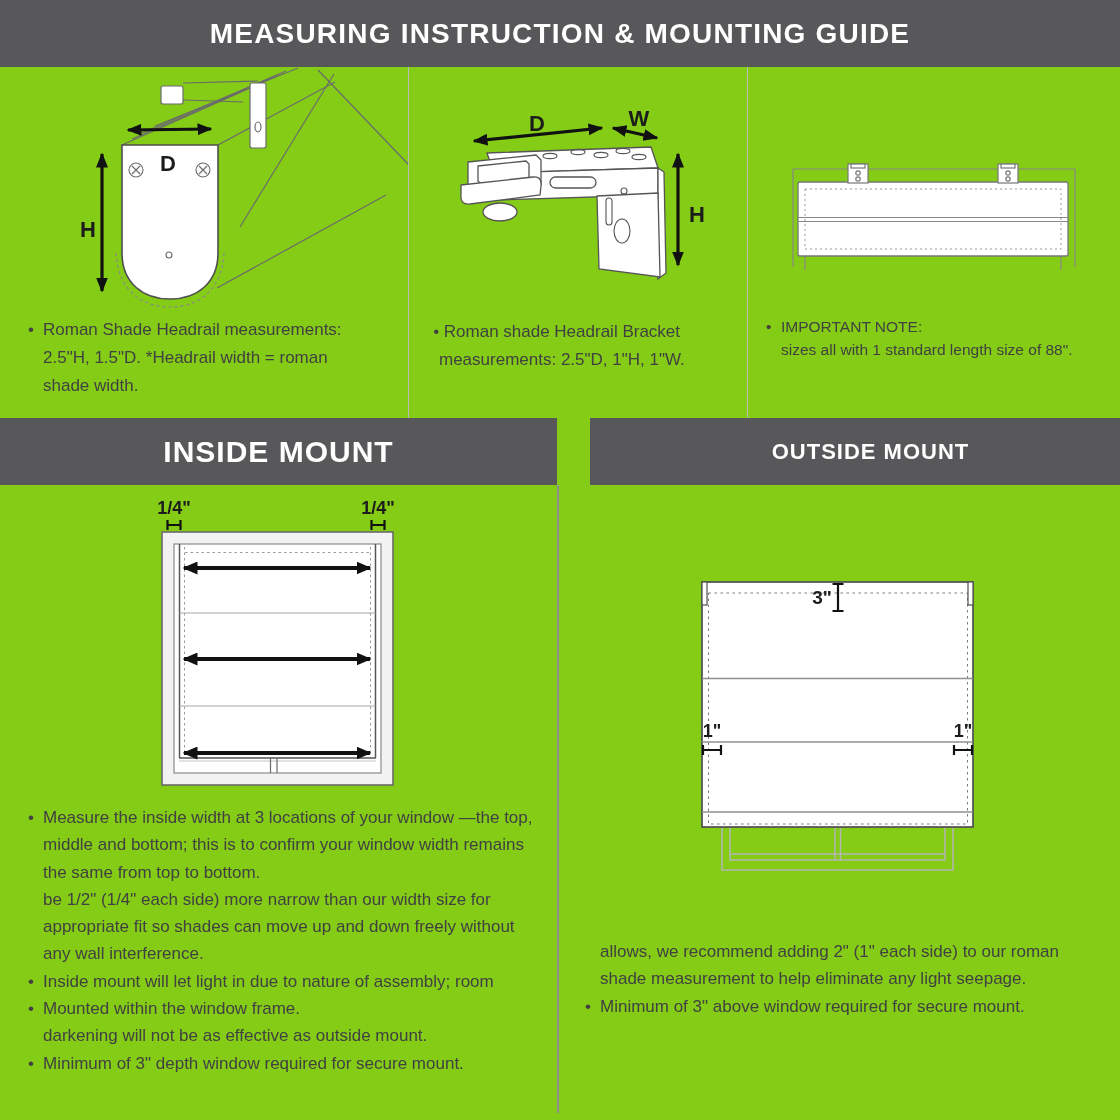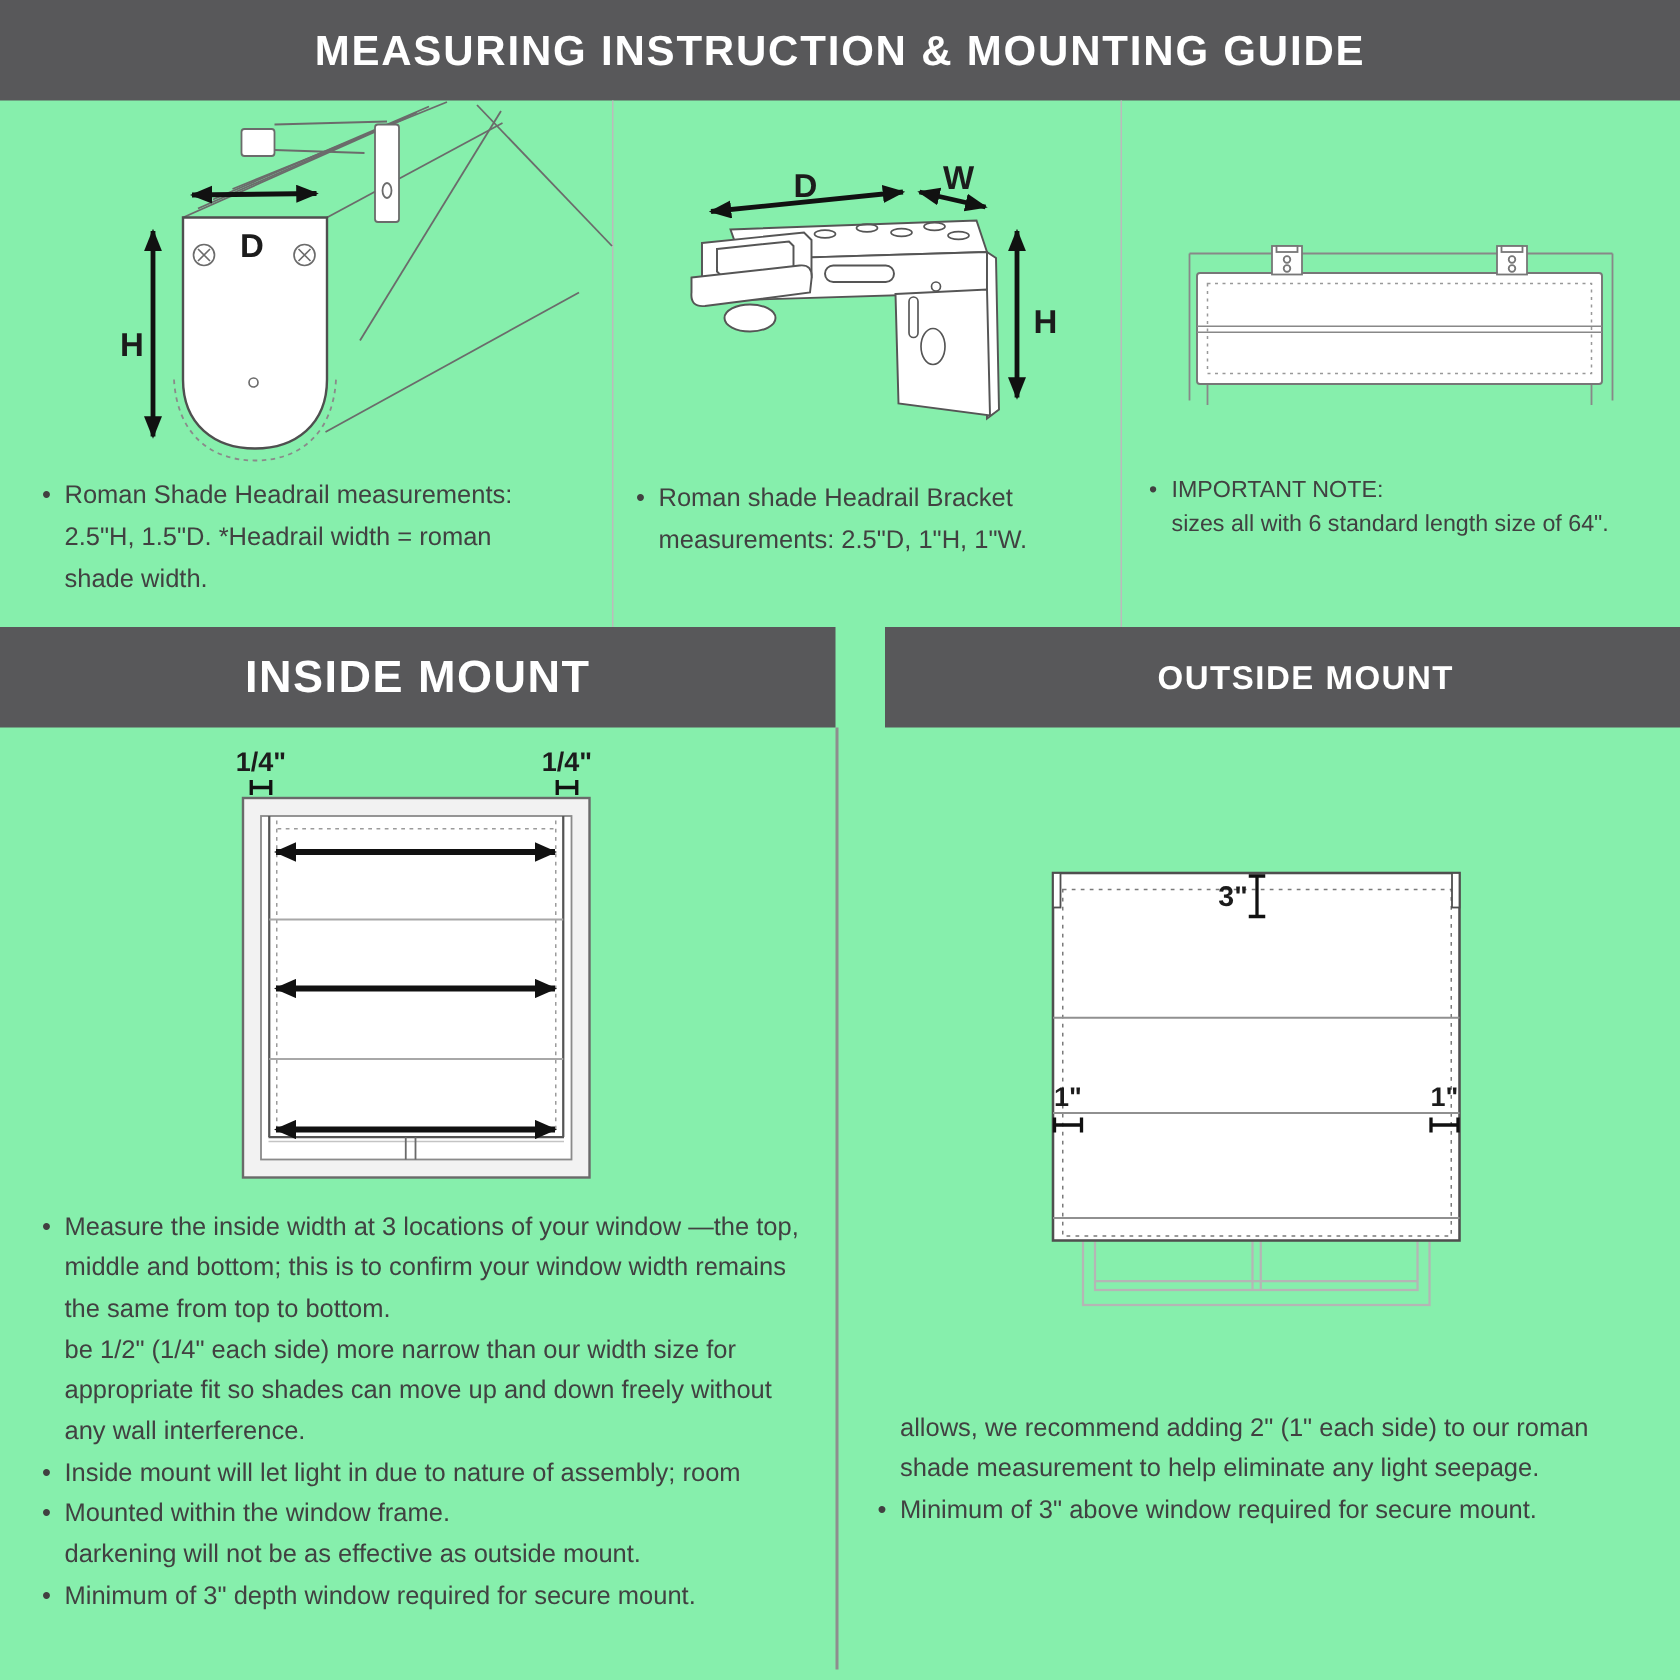--- a/index.html
+++ b/index.html
@@ -1,31 +1,31 @@
 <!DOCTYPE html>
 <html><head>
 <meta charset="utf-8">
 <style>
   html,body{margin:0;padding:0;background:#ffffff;}
-  #stage{position:relative;width:1120px;height:1120px;background:#86efac;overflow:hidden;
+  #stage{position:relative;width:1120px;height:1120px;background:#84cc16;overflow:hidden;
          font-family:"Liberation Sans",sans-serif;}
   .bar{position:absolute;background:#58585a;color:#ffffff;display:flex;align-items:center;
        justify-content:center;font-weight:700;}
   #top-bar{left:0;top:0;width:1120px;height:67px;font-size:28px;letter-spacing:1.2px;}
   #inside-bar{left:0;top:418px;width:557px;height:67px;font-size:30px;letter-spacing:1px;}
   #outside-bar{left:590px;top:418px;width:561px;height:67px;font-size:22px;letter-spacing:1px;}
   .vdiv{position:absolute;width:1px;background:#bbbbbb;}
   #vdiv-1{left:408px;top:67px;height:351px;}
   #vdiv-2{left:747px;top:67px;height:351px;}
   #vdiv-mid{left:557px;top:485px;height:628px;width:2px;background:#8e8e8e;}
   .textblock{position:absolute;color:#414141;}
   .tline{white-space:nowrap;}
   .dot{display:inline-block;width:15px;}
   #p1-text{left:28px;top:316px;font-size:17px;line-height:28px;}
-  #p2-text{left:424px;top:318px;font-size:17px;line-height:28px;}
+  #p2-text{left:424px;top:318px;font-size:17px;line-height:28px;text-align:center;}
   #p3-text{left:766px;top:315px;font-size:15.5px;line-height:23.2px;}
   #inside-text{left:28px;top:804px;font-size:17px;line-height:27.3px;}
   #outside-text{left:585px;top:938px;font-size:17px;line-height:27.3px;}
   svg{position:absolute;overflow:visible;}
   #svg-headrail{left:0;top:67px;}
   #svg-bracket{left:408px;top:67px;}
   #svg-frontview{left:747px;top:67px;}
   #svg-inside{left:0;top:485px;}
   #svg-outside{left:558px;top:485px;}
   svg text{font-family:"Liberation Sans",sans-serif;font-weight:700;fill:#1c1c1c;}
@@ -150,21 +150,21 @@
   </div>
   <div class="textblock" id="p2-text">
     <div>
         <div class="tline"><span class="dot">•</span><span>Roman shade Headrail Bracket</span></div>
         <div class="tline"><span class="dot"></span><span>measurements: 2.5"D, 1"H, 1"W.</span></div>
       </div>
   </div>
   <div class="textblock" id="p3-text">
     <div>
         <div class="tline"><span class="dot">•</span><span>IMPORTANT NOTE:</span></div>
-        <div class="tline"><span class="dot"></span><span>sizes all with 6 standard length size of 64".</span></div>
+        <div class="tline"><span class="dot"></span><span>sizes all with 1 standard length size of 88".</span></div>
       </div>
   </div>
 
   <div class="bar" id="inside-bar">
     <span>INSIDE MOUNT</span>
   </div>
   <div class="bar" id="outside-bar">
     <span>OUTSIDE MOUNT</span>
   </div>
 

